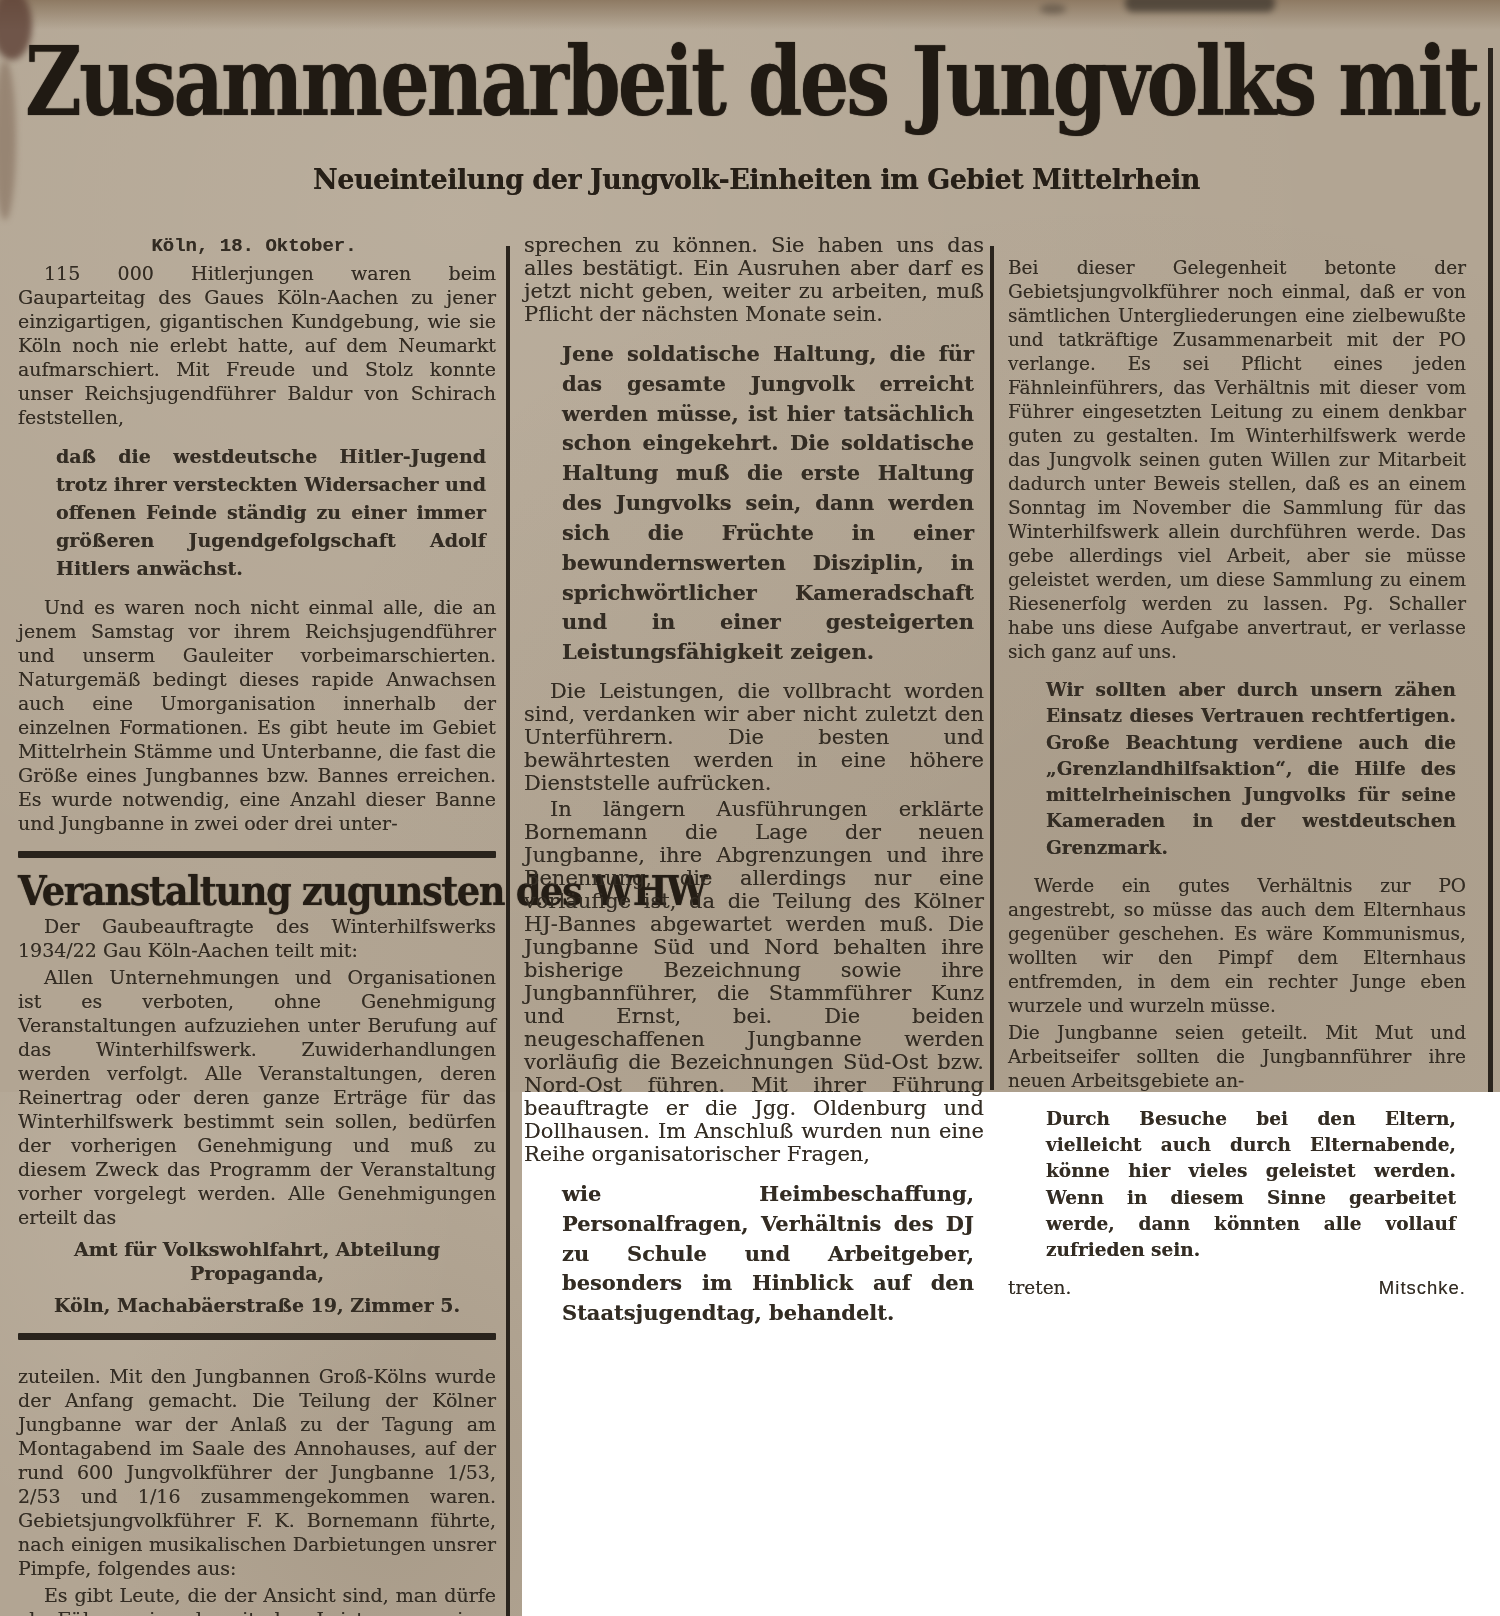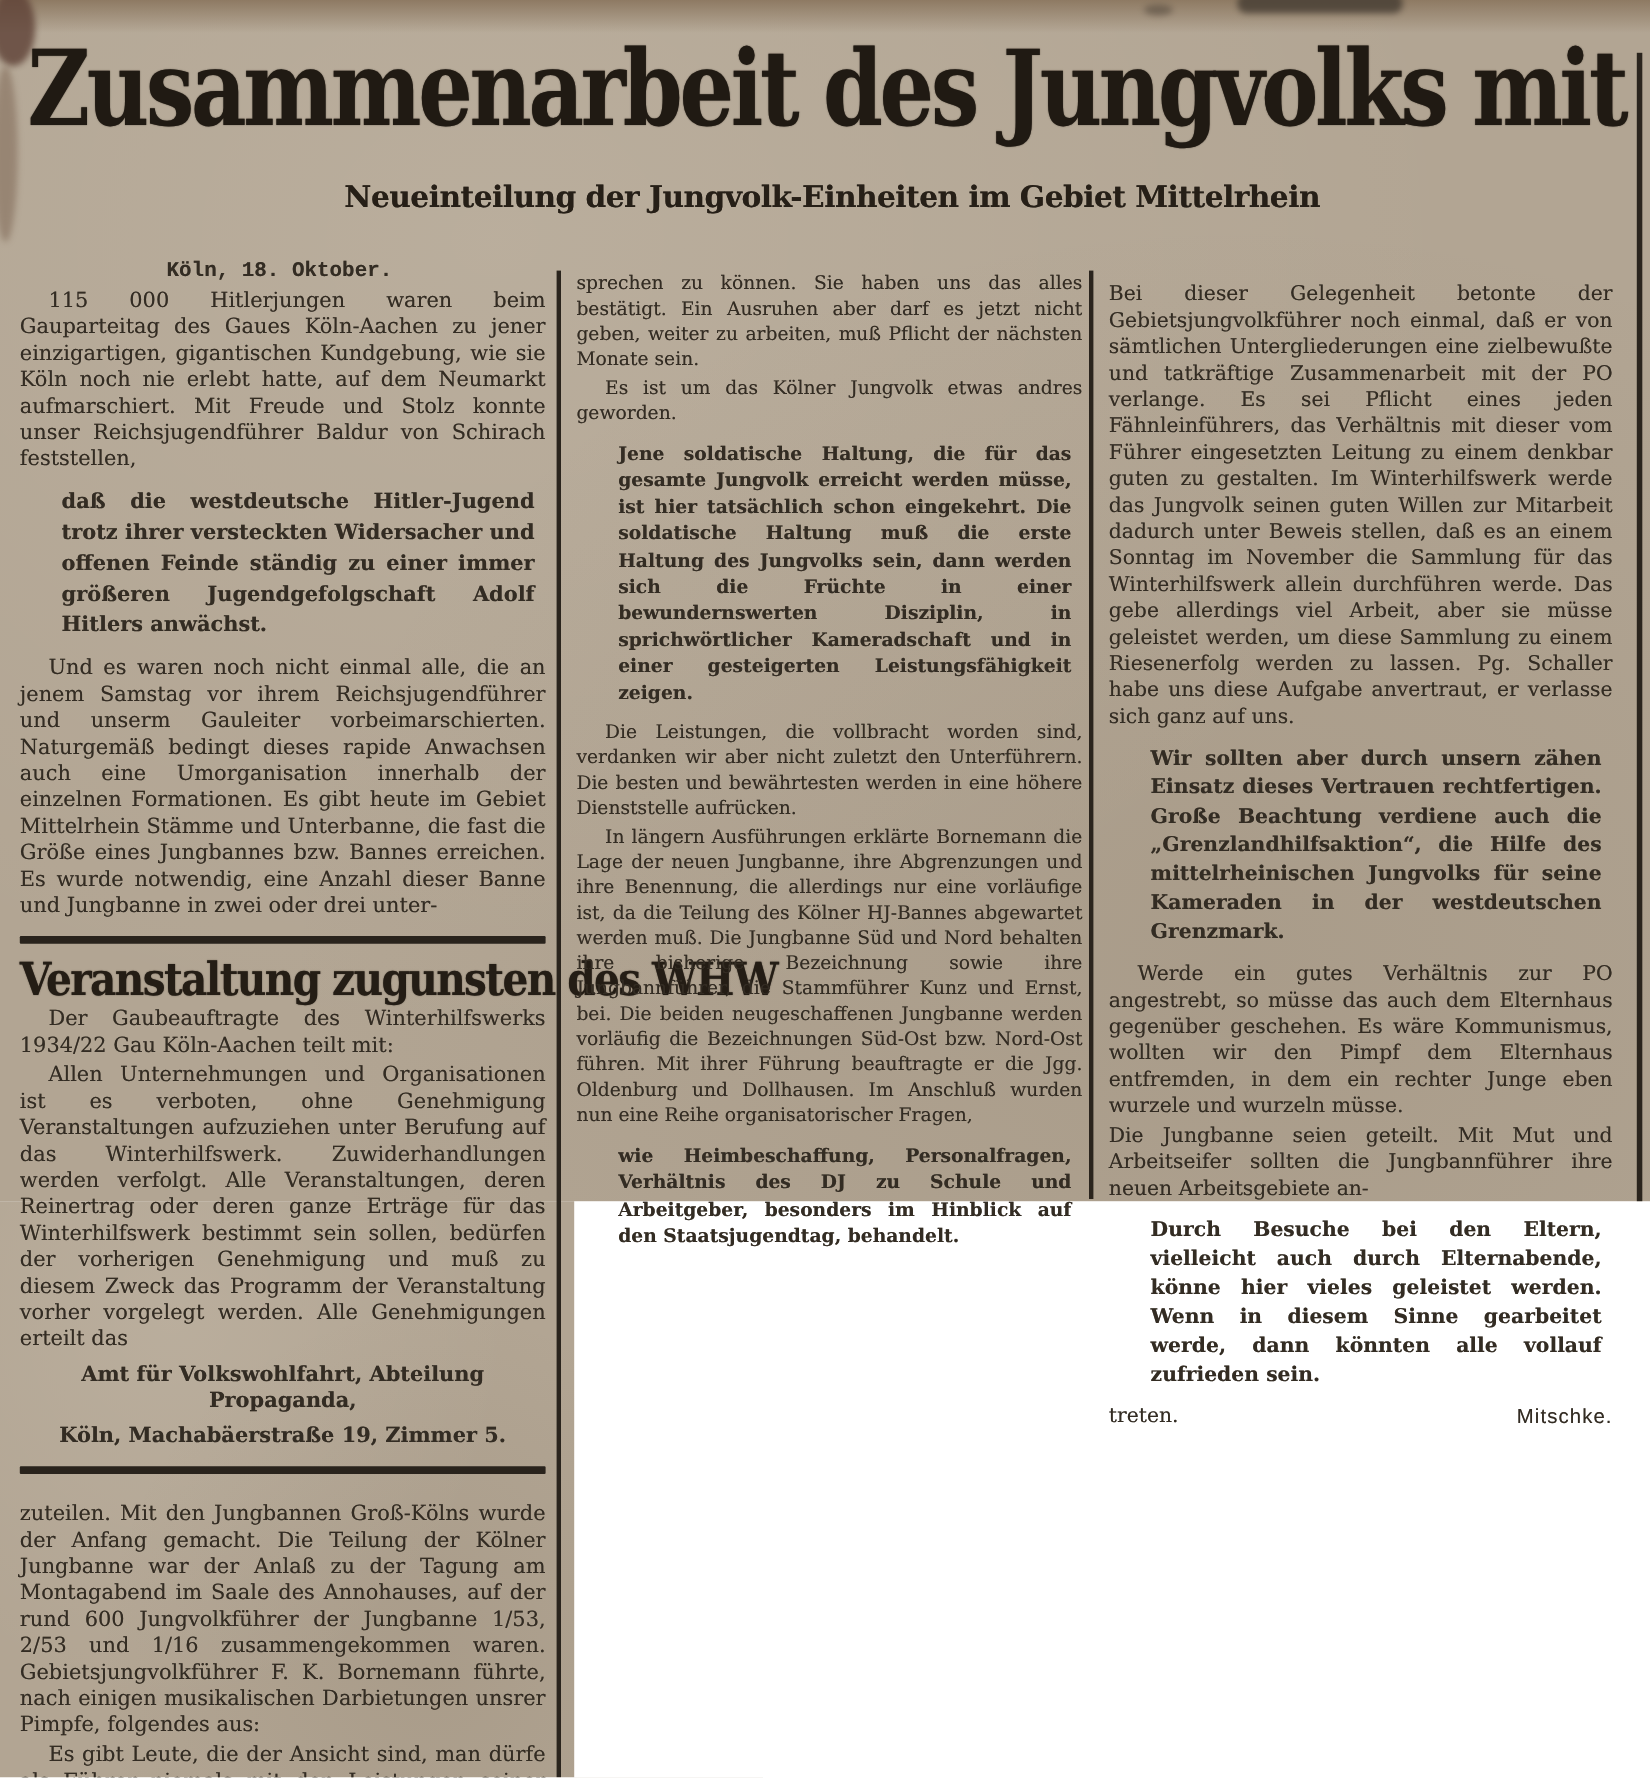--- a/index.html
+++ b/index.html
@@ -24,21 +24,21 @@
             font-weight:bold;font-size:78px;letter-spacing:-3px;color:#201a13;
             transform:scaleY(1.22);transform-origin:top center;white-space:nowrap;
             text-shadow:0 0 1px rgba(32,26,19,.8);}
   .subtitle{position:absolute;left:300px;top:164px;width:900px;text-align:right;
             font-weight:bold;font-size:27px;color:#261f17;letter-spacing:-.5px;
             text-shadow:0 0 .6px rgba(38,31,23,.7);}
   
   .col{position:absolute;color:#332c23;text-align:justify;
        text-shadow:0 0 .5px rgba(51,44,35,.55);}
   .col-left{left:18px;top:234px;width:478px;font-size:19px;line-height:24px;}
-  .col-mid{left:524px;top:247px;width:460px;font-size:17px;line-height:23px;}
+  .col-mid{left:524px;top:234px;width:460px;font-size:21px;line-height:23px;}
   .col-right{left:1008px;top:240px;width:458px;font-size:18.5px;line-height:24px;margin-top:16px;}
   
   .blk{margin:0;}
   .blk + .blk{margin-top:3px;}
   .blk.p{text-indent:26px;}
   .blk.pn{text-indent:0;}
   .blk.dateline{text-align:center;font-weight:bold;padding-right:6px;margin-bottom:3px;font-family:Liberation Mono, monospace;}
   .blk.emph{font-weight:bold;margin:13px 10px 13px 38px;line-height:1.42;}
   .col-left .blk.emph{line-height:28px;}
   .blk.center{text-align:center;font-weight:bold;margin-top:8px;}
@@ -85,21 +85,20 @@
       <div class="blk p">Der Gaubeauftragte des Winterhilfswerks 1934/22 Gau Köln-Aachen teilt mit:</div>
       <div class="blk p">Allen Unternehmungen und Organisationen ist es verboten, ohne Genehmigung Veranstaltungen aufzuziehen unter Berufung auf das Winterhilfswerk. Zuwiderhandlungen werden verfolgt. Alle Veranstaltungen, deren Reinertrag oder deren ganze Erträge für das Winterhilfswerk bestimmt sein sollen, bedürfen der vorherigen Genehmigung und muß zu diesem Zweck das Programm der Veranstaltung vorher vorgelegt werden. Alle Genehmigungen erteilt das</div>
       <div class="blk center">Amt für Volkswohlfahrt, Abteilung Propaganda,</div>
       <div class="blk center">Köln, Machabäerstraße 19, Zimmer 5.</div>
       <div class="blk rule gap-after"></div>
       <div class="blk pn">zuteilen. Mit den Jungbannen Groß-Kölns wurde der Anfang gemacht. Die Teilung der Kölner Jungbanne war der Anlaß zu der Tagung am Montagabend im Saale des Annohauses, auf der rund 600 Jungvolkführer der Jungbanne 1/53, 2/53 und 1/16 zusammengekommen waren. Gebietsjungvolkführer F. K. Bornemann führte, nach einigen musikalischen Darbietungen unsrer Pimpfe, folgendes aus:</div>
       <div class="blk p">Es gibt Leute, die der Ansicht sind, man dürfe als Führer niemals mit den Leistungen seiner Gefolgsleute zufrieden sein, oder wenn man es sei, dürfe man es niemals verlauten lassen. Von dieser Meinung rücken wir ab. Gerade die Kölner Jungbanne haben beim Gauparteitag ihr Bestes gezeigt. Wir haben das Glück gehabt, während dieser Tage mit dem Reichsjugendführer und andern maßgebenden Führern der Bewegung</div>
     </div>
   <div class="col col-mid">
       <div class="blk pn">sprechen zu können. Sie haben uns das alles bestätigt. Ein Ausruhen aber darf es jetzt nicht geben, weiter zu arbeiten, muß Pflicht der nächsten Monate sein.</div>
-      <div class="blk p">Es ist um das Kölner Jungvolk etwas andres geworden.</div>
       <div class="blk emph">Jene soldatische Haltung, die für das gesamte Jungvolk erreicht werden müsse, ist hier tatsächlich schon eingekehrt. Die soldatische Haltung muß die erste Haltung des Jungvolks sein, dann werden sich die Früchte in einer bewundernswerten Disziplin, in sprichwörtlicher Kameradschaft und in einer gesteigerten Leistungsfähigkeit zeigen.</div>
       <div class="blk p">Die Leistungen, die vollbracht worden sind, verdanken wir aber nicht zuletzt den Unterführern. Die besten und bewährtesten werden in eine höhere Dienststelle aufrücken.</div>
       <div class="blk p">In längern Ausführungen erklärte Bornemann die Lage der neuen Jungbanne, ihre Abgrenzungen und ihre Benennung, die allerdings nur eine vorläufige ist, da die Teilung des Kölner HJ-Bannes abgewartet werden muß. Die Jungbanne Süd und Nord behalten ihre bisherige Bezeichnung sowie ihre Jungbannführer, die Stammführer Kunz und Ernst, bei. Die beiden neugeschaffenen Jungbanne werden vorläufig die Bezeichnungen Süd-Ost bzw. Nord-Ost führen. Mit ihrer Führung beauftragte er die Jgg. Oldenburg und Dollhausen. Im Anschluß wurden nun eine Reihe organisatorischer Fragen,</div>
       <div class="blk emph">wie Heimbeschaffung, Personalfragen, Verhältnis des DJ zu Schule und Arbeitgeber, besonders im Hinblick auf den Staatsjugendtag, behandelt.</div>
     </div>
   <div class="col col-right">
       <div class="blk pn">Bei dieser Gelegenheit betonte der Gebietsjungvolkführer noch einmal, daß er von sämtlichen Untergliederungen eine zielbewußte und tatkräftige Zusammenarbeit mit der PO verlange. Es sei Pflicht eines jeden Fähnleinführers, das Verhältnis mit dieser vom Führer eingesetzten Leitung zu einem denkbar guten zu gestalten. Im Winterhilfswerk werde das Jungvolk seinen guten Willen zur Mitarbeit dadurch unter Beweis stellen, daß es an einem Sonntag im November die Sammlung für das Winterhilfswerk allein durchführen werde. Das gebe allerdings viel Arbeit, aber sie müsse geleistet werden, um diese Sammlung zu einem Riesenerfolg werden zu lassen. Pg. Schaller habe uns diese Aufgabe anvertraut, er verlasse sich ganz auf uns.</div>
       <div class="blk emph">Wir sollten aber durch unsern zähen Einsatz dieses Vertrauen rechtfertigen. Große Beachtung verdiene auch die „Grenzlandhilfsaktion“, die Hilfe des mittelrheinischen Jungvolks für seine Kameraden in der westdeutschen Grenzmark.</div>
       <div class="blk p">Werde ein gutes Verhältnis zur PO angestrebt, so müsse das auch dem Elternhaus gegenüber geschehen. Es wäre Kommunismus, wollten wir den Pimpf dem Elternhaus entfremden, in dem ein rechter Junge eben wurzele und wurzeln müsse.</div>
       <div class="blk pn">Die Jungbanne seien geteilt. Mit Mut und Arbeitseifer sollten die Jungbannführer ihre neuen Arbeitsgebiete an-</div>

